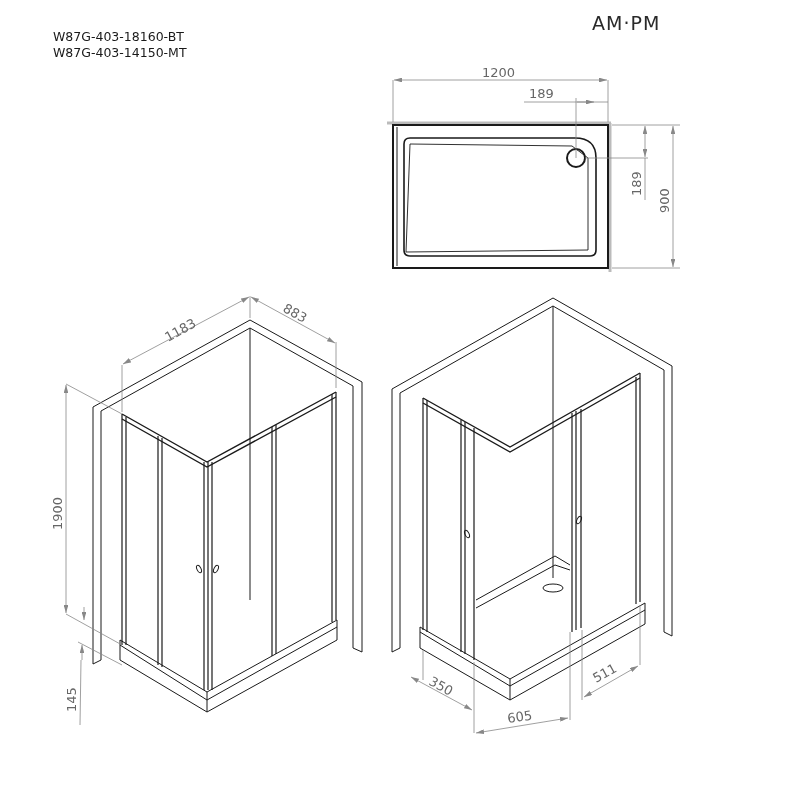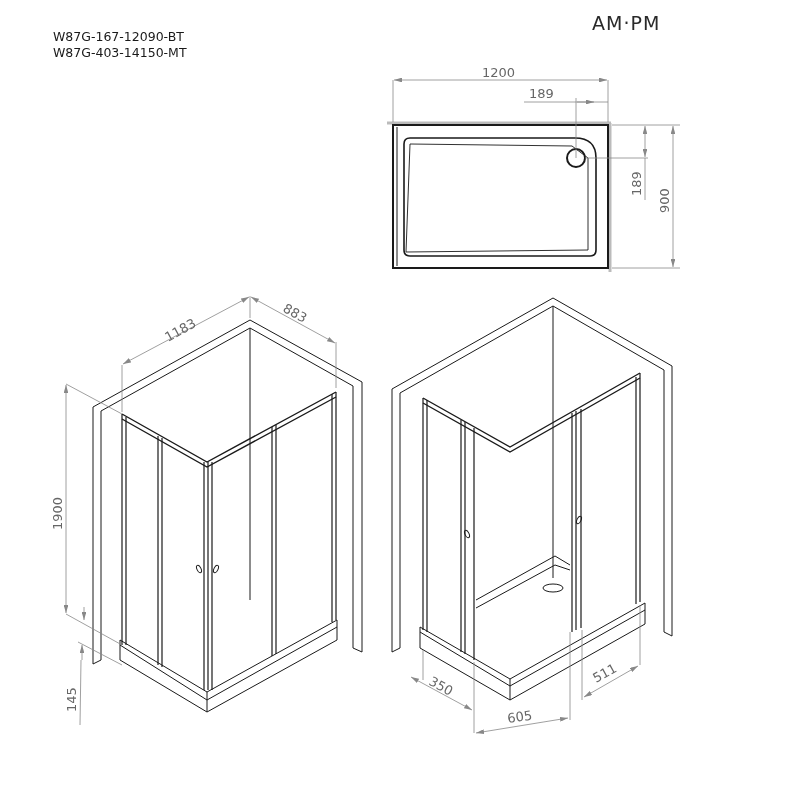--- a/index.html
+++ b/index.html
@@ -6,21 +6,21 @@
   body { width: 800px; height: 800px; position: relative; overflow: hidden; font-family: "DejaVu Sans", sans-serif; }
   .model-codes { position: absolute; left: 53px; top: 29px; font-size: 12.5px; line-height: 16px; color: #1a1a1a; }
   .brand { position: absolute; left: 592px; top: 12px; font-size: 19px; color: #2a2a2a; letter-spacing: 1px; font-family: "DejaVu Sans", sans-serif; }
   svg { position: absolute; left: 0; top: 0; }
   .dim { fill: #666; font-family: "DejaVu Sans", sans-serif; font-size: 13px; }
 </style>
 </head>
 <body>
 
 <div class="model-codes">
-  <div>W87G-167-12090-BT</div>
+  <div>W87G-403-18160-BT</div>
   <div>W87G-403-14150-MT</div>
 </div>
 <div class="brand">AM·PM</div>
 
 <svg width="800" height="800">
   <defs>
     <marker id="arr" viewBox="0 0 10 6" refX="10" refY="3" markerWidth="10" markerHeight="6" orient="auto-start-reverse">
       <path d="M0,0 L10,3 L0,6 z" fill="#888"></path>
     </marker>
   </defs>

